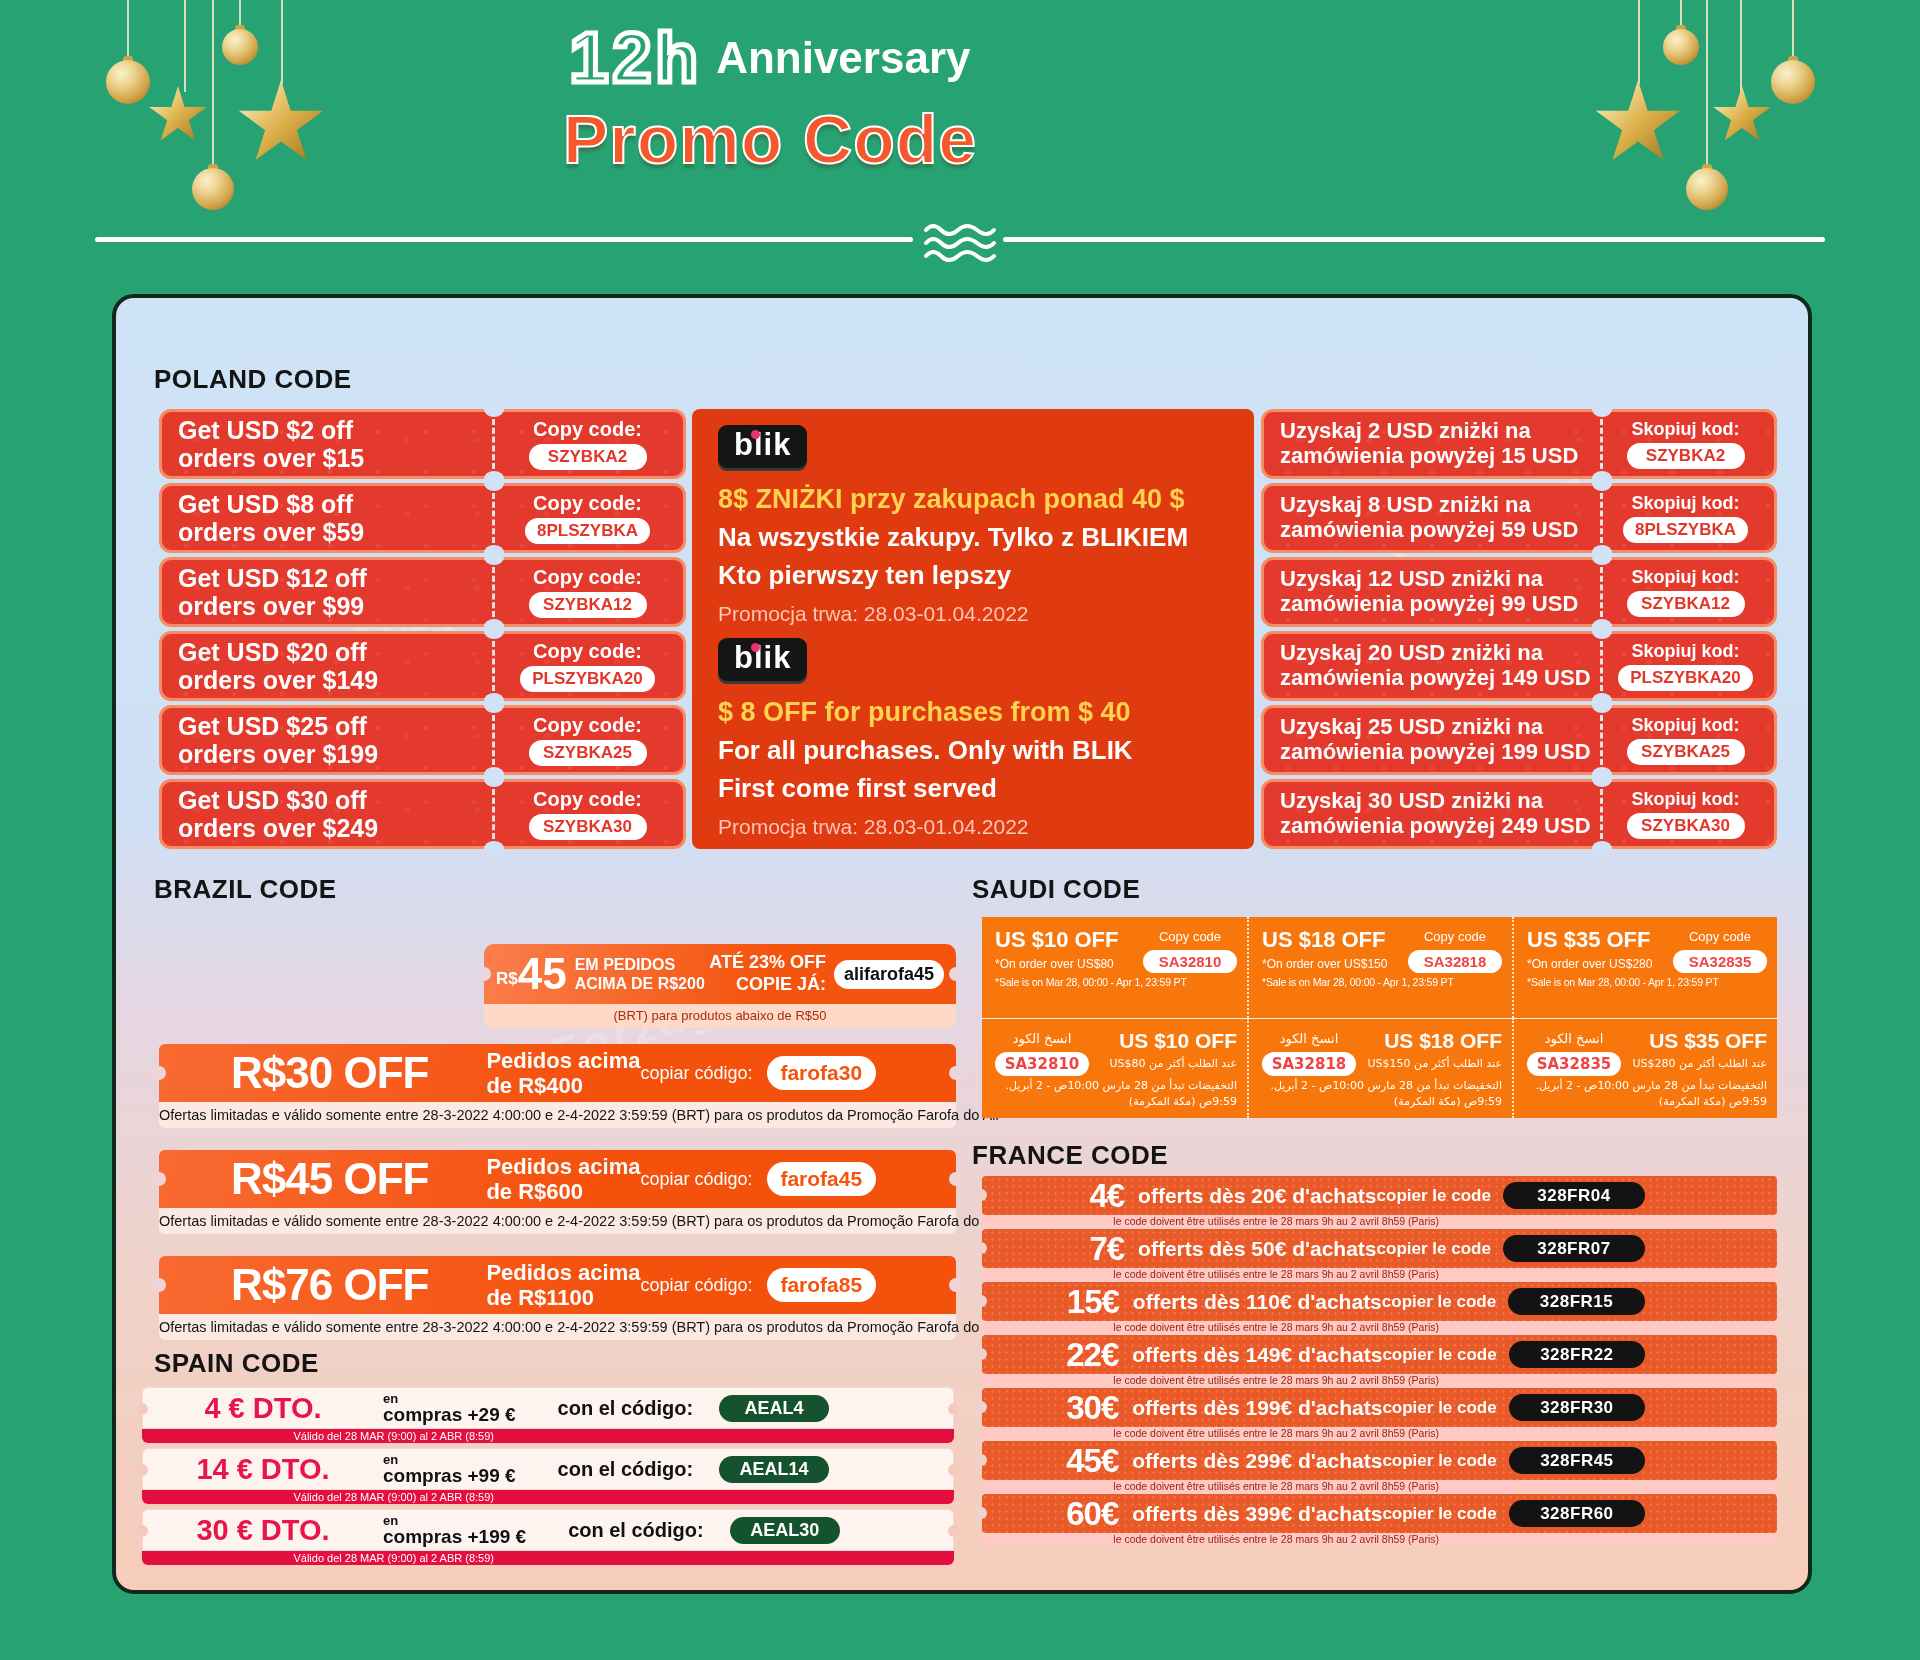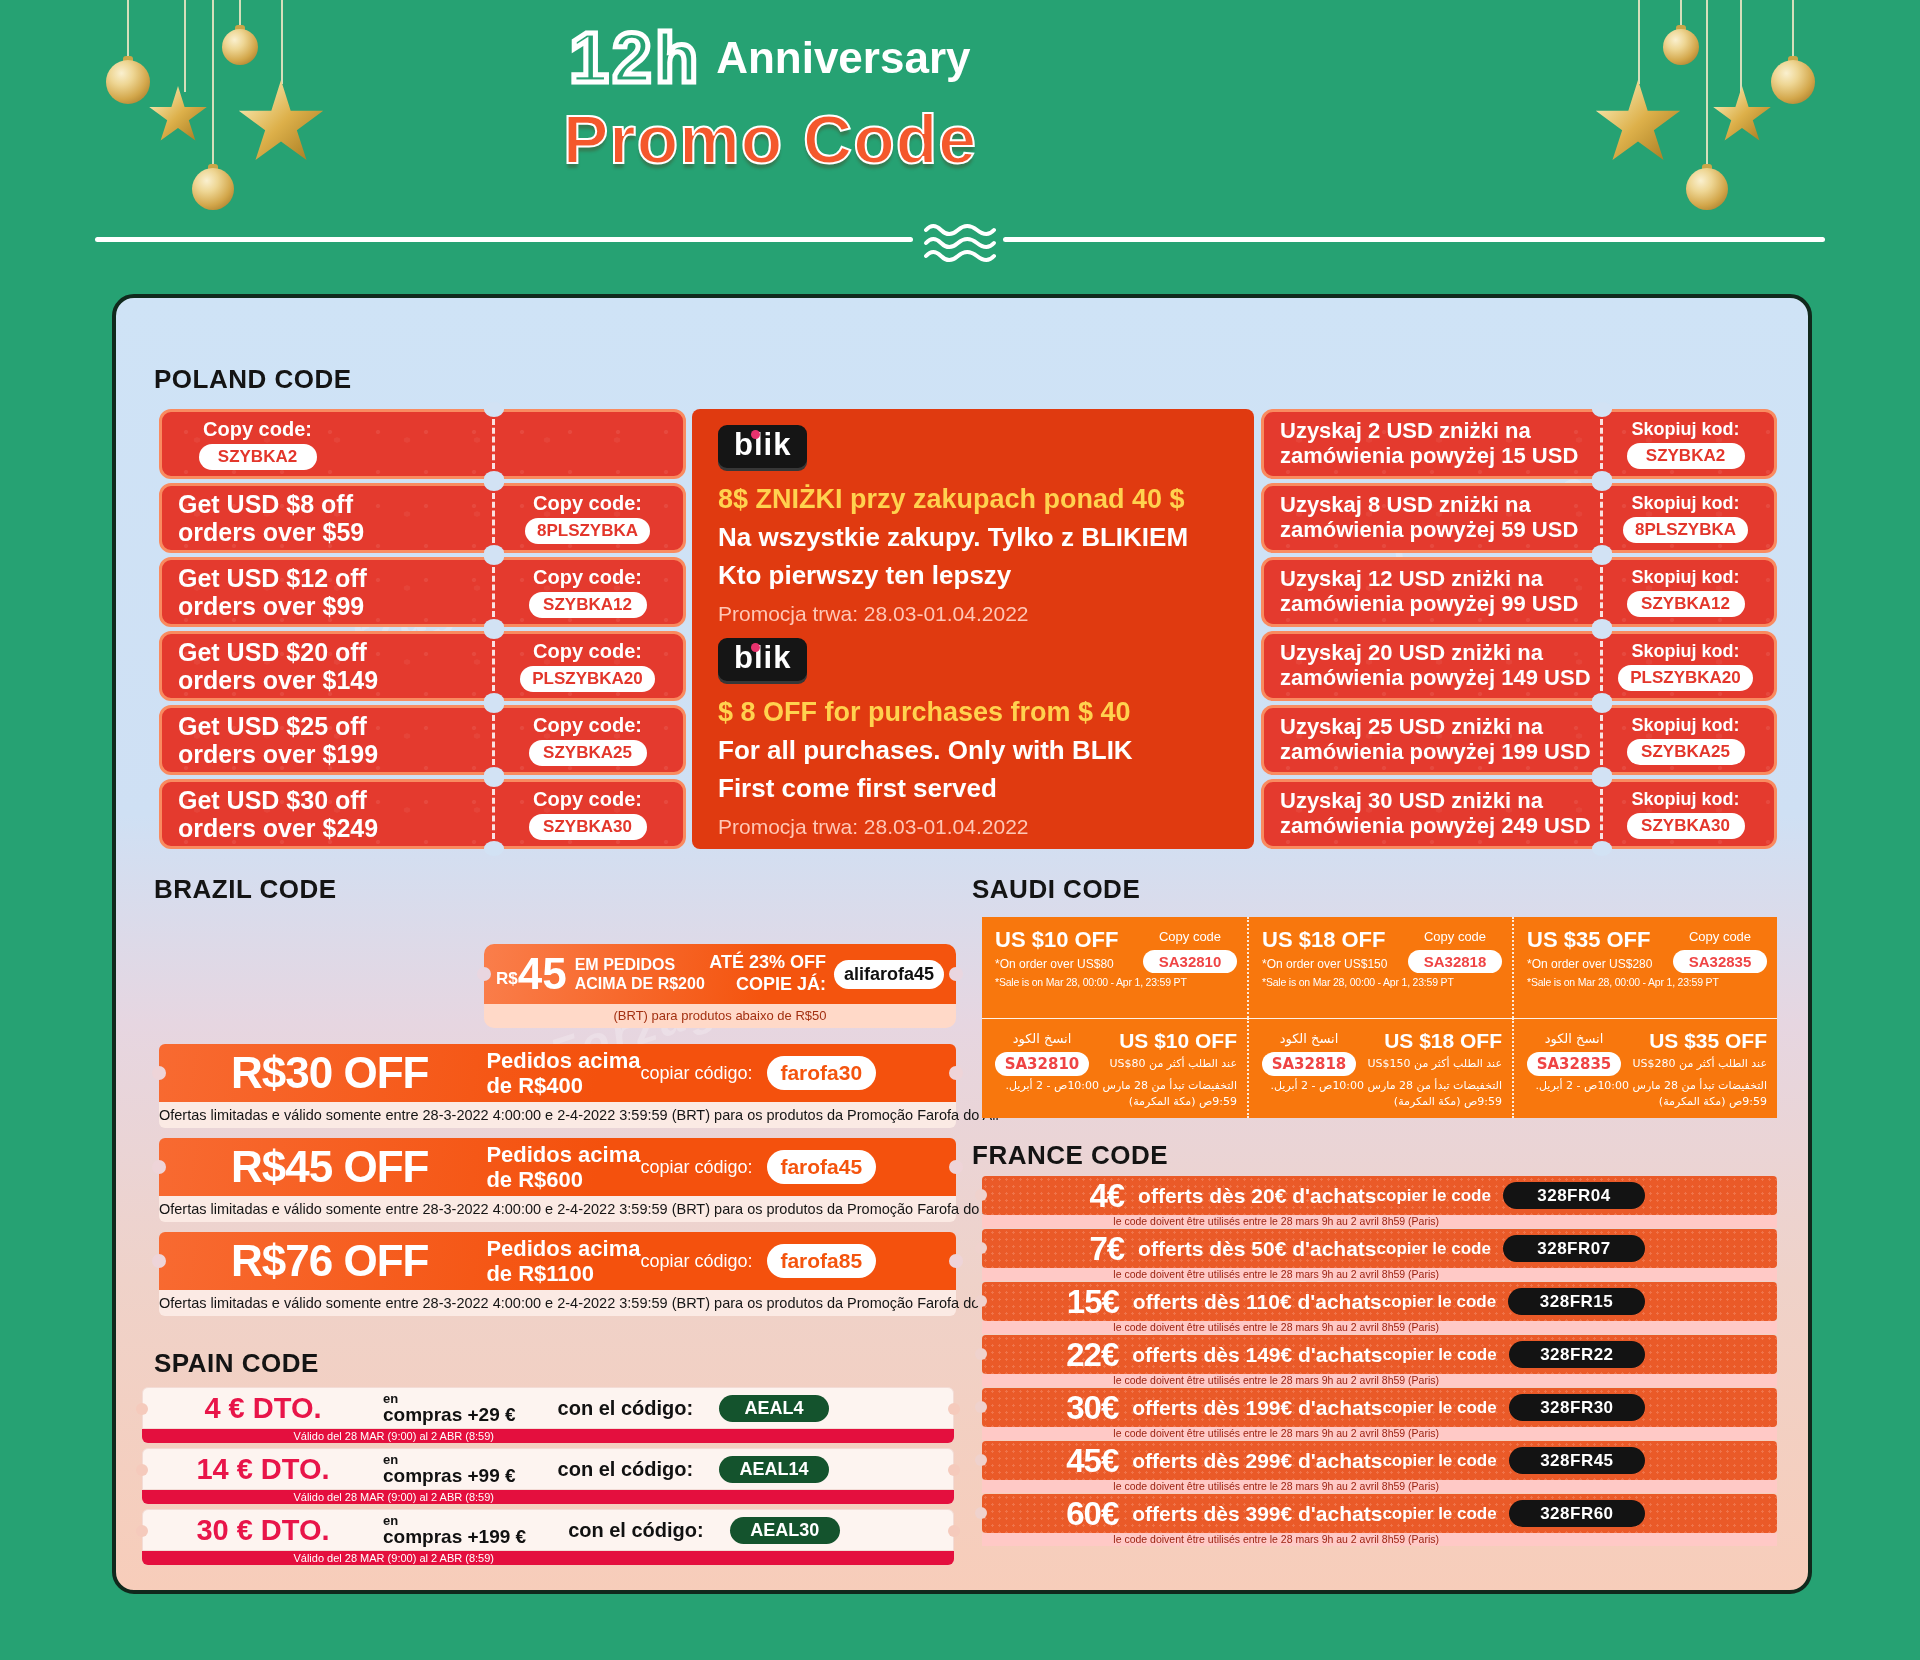--- a/index.html
+++ b/index.html
@@ -90,21 +90,21 @@
   .br-top-right{margin-left:auto;text-align:right;font-size:18px;font-weight:800;line-height:1.2;white-space:nowrap;}
   .br-top-pill{margin-left:8px;background:#fff;color:#111;font-weight:800;font-size:18px;
     border-radius:16px;padding:4px 10px;white-space:nowrap;}
   .br-top-note{background:#ffd9c8;border-radius:0 0 10px 10px;padding:4px 8px;
     text-align:center;font-size:13px;line-height:1.25;color:#a33011;}
   .side-notch{position:absolute;width:14px;height:14px;border-radius:50%;}
   .br-top-main .side-notch{background:#e9d6e0;top:23px;}
   .side-notch.l{left:-7px;} .side-notch.r{right:-7px;}
 
   .br-rows{position:absolute;left:43px;top:746px;width:797px;}
-  .br-row{margin-bottom:10px;}
+  .br-row{margin-bottom:22px;}
   .br-main{position:relative;height:58px;background:linear-gradient(100deg,#f86a31 0%,#f4510d 55%);
     border-radius:6px 6px 0 0;display:flex;align-items:center;color:#fff;}
   .br-main .side-notch{background:#eed4d8;top:22px;}
   .br-amt{font-size:44px;font-weight:800;margin-left:72px;letter-spacing:-1px;white-space:nowrap;}
   .br-ped{margin-left:58px;font-size:22px;font-weight:800;line-height:1.15;white-space:nowrap;}
   .br-copiar{margin-left:auto;font-size:18px;white-space:nowrap;}
   .br-pill{margin:0 80px 0 14px;background:#fff;color:#f4540e;font-weight:800;font-size:21px;
     border-radius:18px;padding:5px 10px;width:180px;text-align:center;}
   .br-note{background:#fbeae4;border-radius:0 0 6px 6px;height:26px;line-height:26px;
     text-align:center;font-size:14.5px;color:#151515;white-space:nowrap;}
@@ -214,20 +214,24 @@
   <div class="wm" style="left:170px;top:300px;">Forzago</div>
   <div class="wm" style="left:700px;top:320px;">Forzago</div>
   <div class="wm" style="left:1270px;top:190px;">Forzago</div>
   <div class="wm" style="left:430px;top:700px;">Forzago</div>
   <div class="wm" style="left:1010px;top:980px;">Forzago</div>
 
   <div class="section-label" style="left:38px;top:66px;">POLAND CODE</div>
 
   <div class="pl-col pl-left">
     <div class="red-coupon">
+      <div class="rc-text">
+          <div>Get USD $2 off</div>
+          <div>orders over $15</div>
+        </div>
       <div class="rc-divider"></div>
       <div class="rc-notch top"></div>
         <div class="rc-notch bottom"></div>
       <div class="rc-code-area"><div class="copy-label">Copy code:</div>
         <div class="code-pill">SZYBKA2</div></div>
     </div>
     <div class="red-coupon">
       <div class="rc-text">
           <div>Get USD $8 off</div>
           <div>orders over $59</div>

